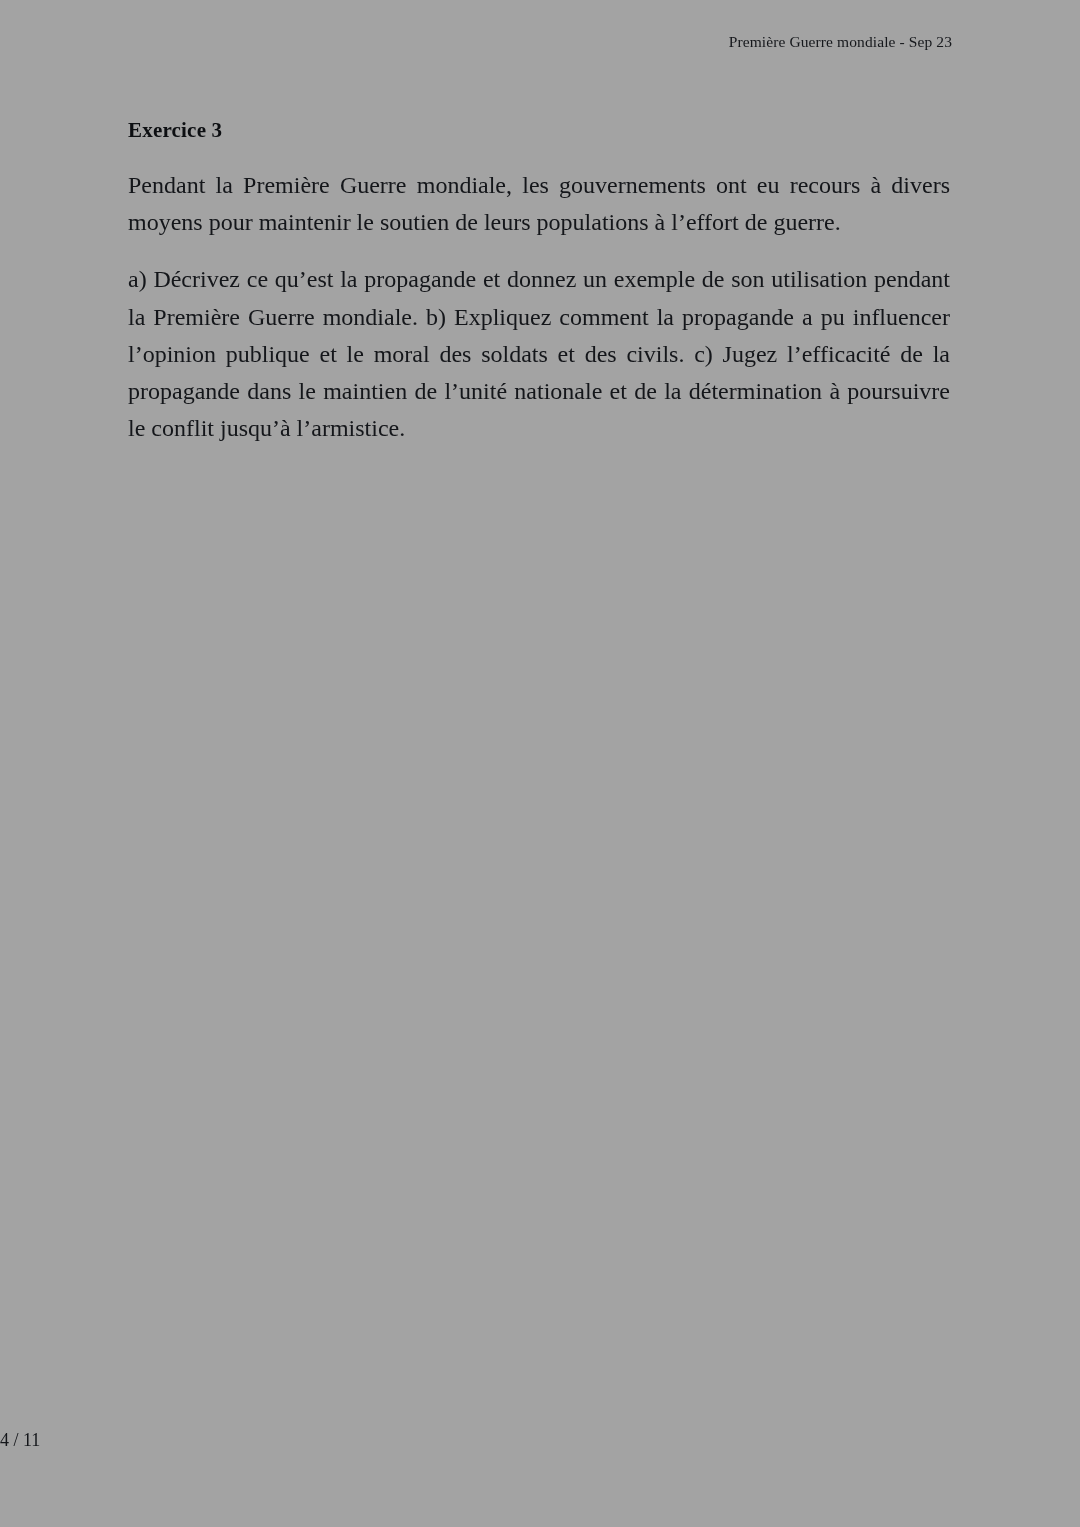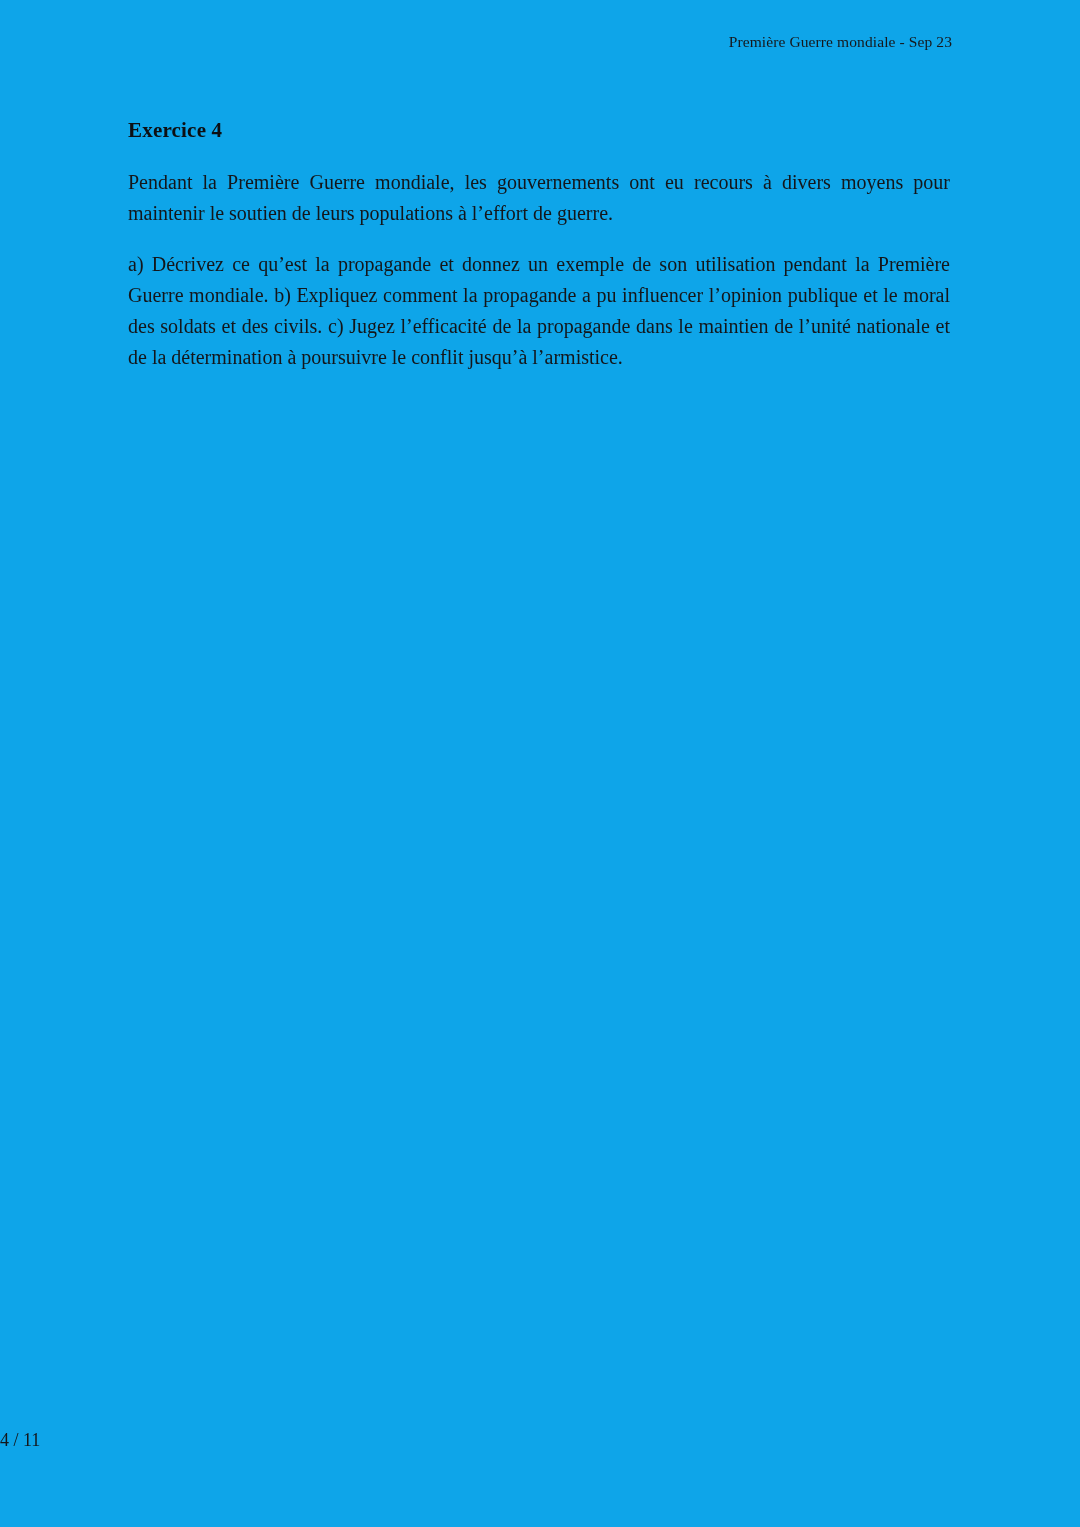--- a/index.html
+++ b/index.html
@@ -12,21 +12,21 @@
     height: 1527px;
     position: relative;
     font-family: "Liberation Serif", "DejaVu Serif", serif;
     color: #111111;
     overflow: hidden;
   }
 
   .page {
     position: absolute;
     inset: 0;
-    background: #0ea5e9;
+    background: #a3a3a3;
   }
 
   .running-head {
     position: absolute;
     top: 33px;
     right: 128px;
     font-size: 15.5px;
     letter-spacing: 0.1px;
     color: #16181c;
     white-space: nowrap;
@@ -41,21 +41,21 @@
 
   .section-title {
     font-size: 21px;
     font-weight: bold;
     letter-spacing: 0.2px;
     margin: 0 0 24px 0;
     color: #0d0f12;
   }
 
   .para {
-    font-size: 20px;
+    font-size: 24px;
     line-height: 1.55;
     text-align: justify;
     text-justify: inter-word;
     margin: 0 2px 20px 0;
     color: #14161a;
     hyphens: none;
     font-family: Liberation Serif, serif;
   }
 
   .para:last-child {
@@ -74,21 +74,21 @@
 </style>
 </head>
 <body>
 
 <div class="page">
 
   <div class="running-head">Première Guerre mondiale - Sep 23</div>
 
   <div class="content">
 
-    <h1 class="section-title">Exercice 4</h1>
+    <h1 class="section-title">Exercice 3</h1>
 
     <p class="para">Pendant la Première Guerre mondiale, les gouvernements ont eu recours à divers moyens pour maintenir le soutien de leurs populations à l’effort de guerre.</p>
 
     <p class="para">a) Décrivez ce qu’est la propagande et donnez un exemple de son utilisation pendant la Première Guerre mondiale. b) Expliquez comment la propagande a pu influencer l’opinion publique et le moral des soldats et des civils. c) Jugez l’efficacité de la propagande dans le maintien de l’unité nationale et de la détermination à poursuivre le conflit jusqu’à l’armistice.</p>
 
   </div>
 
   <div class="footer">4 / 11</div>
 
 </div>

